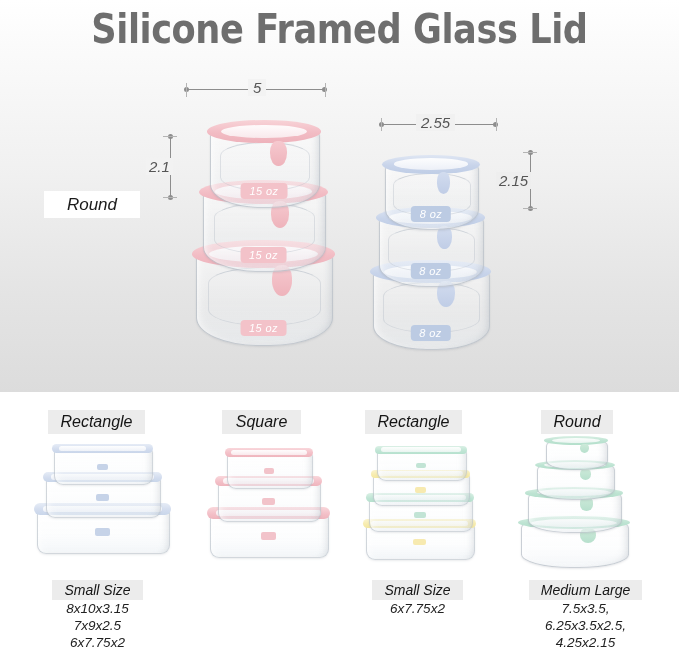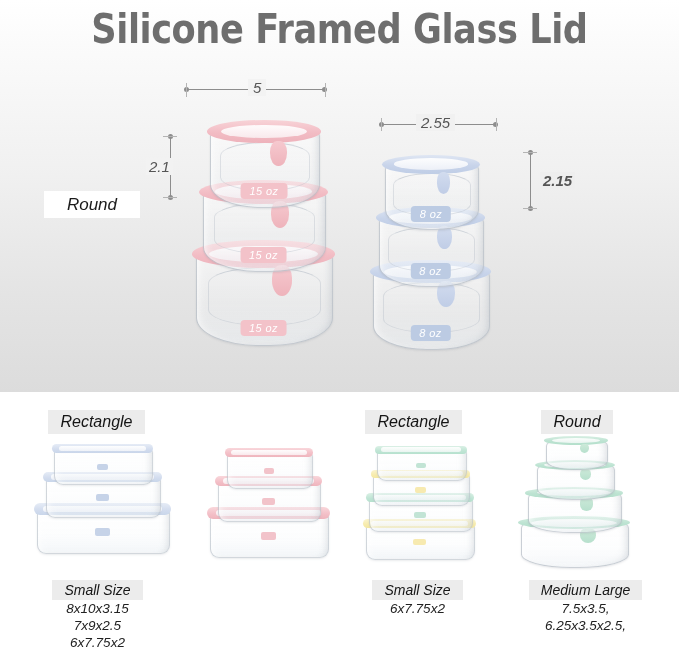--- a/index.html
+++ b/index.html
@@ -217,21 +217,21 @@
       <div class="tick" style="left:381px;top:118px;height:13px;"></div>
       <div class="tick" style="left:496px;top:118px;height:13px;"></div>
       <div class="val" style="left:416px;top:114px;background:#f1f1f1;padding:0 5px;">2.55</div>
     </div>
     <div class="dimline">
       <div class="bar" style="left:530px;top:152px;width:1px;height:57px;"></div>
       <div class="dot" style="left:528px;top:150px;"></div>
       <div class="dot" style="left:528px;top:206px;"></div>
       <div class="tick" style="left:523px;top:152px;width:14px;height:1px;background:#b4b4b4;"></div>
       <div class="tick" style="left:523px;top:208px;width:14px;height:1px;background:#b4b4b4;"></div>
-      <div class="val" style="left:540px;top:172px;background:#eeeeee;padding:0 3px;font-weight:bold;">2.15</div>
+      <div class="val" style="left:496px;top:172px;background:#eeeeee;padding:0 3px;">2.15</div>
     </div>
 
     <div class="rc blue" style="left:373px;top:270px;width:115px;height:78px;z-index:3;">
       <div class="body"></div>
       <div class="inner-line"></div>
       <div class="lid">
         <div class="lid-in"></div>
       </div>
       <div class="knob"></div>
       <div class="oz">8 oz</div>
@@ -255,20 +255,21 @@
       </div>
       <div class="knob"></div>
       <div class="oz">8 oz</div>
     </div>
 
   </div>
 
   <div class="bottom">
 
     <div class="cat" style="left:48px;top:18px;width:97px;">Rectangle</div>
+    <div class="cat" style="left:222px;top:18px;width:79px;">Square</div>
     <div class="cat" style="left:365px;top:18px;width:97px;">Rectangle</div>
     <div class="cat" style="left:541px;top:18px;width:72px;">Round</div>
 
     <div class="bx blueb" style="left:37px;top:116px;width:131px;height:44px;z-index:3;">
       <div class="body"></div>
       <div class="lid">
           <div class="lid-in"></div>
         </div>
       <div class="clip"></div>
     </div>
@@ -377,16 +378,17 @@
 
     <div class="sizebox" style="left:340px;top:188px;width:155px;">
       <div class="sz-title">Small Size</div>
       <div class="sz-line">6x7.75x2</div>
     </div>
 
     <div class="sizebox" style="left:503px;top:188px;width:165px;">
       <div class="sz-title">Medium Large</div>
       <div class="sz-line">7.5x3.5,</div>
       <div class="sz-line">6.25x3.5x2.5,</div>
+      <div class="sz-line">4.25x2.15</div>
     </div>
 
   </div>
 </div>
 
 </body></html>

